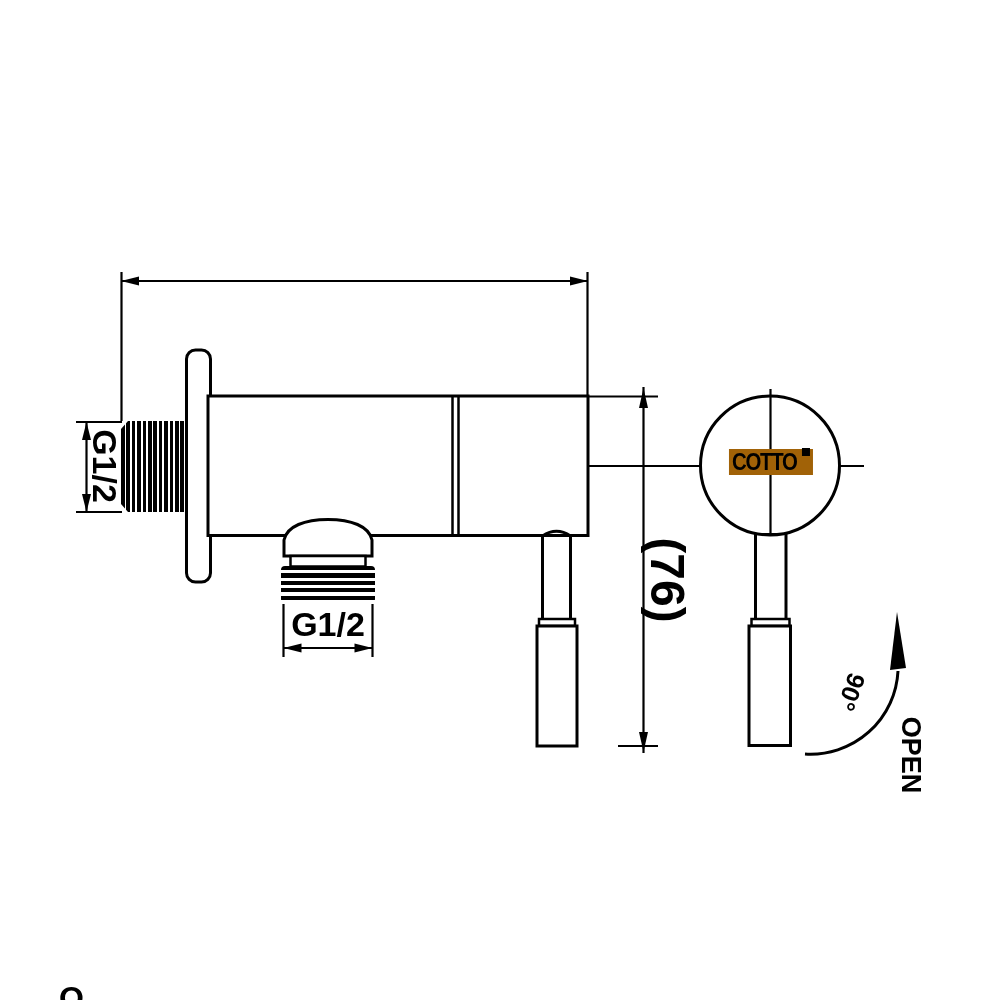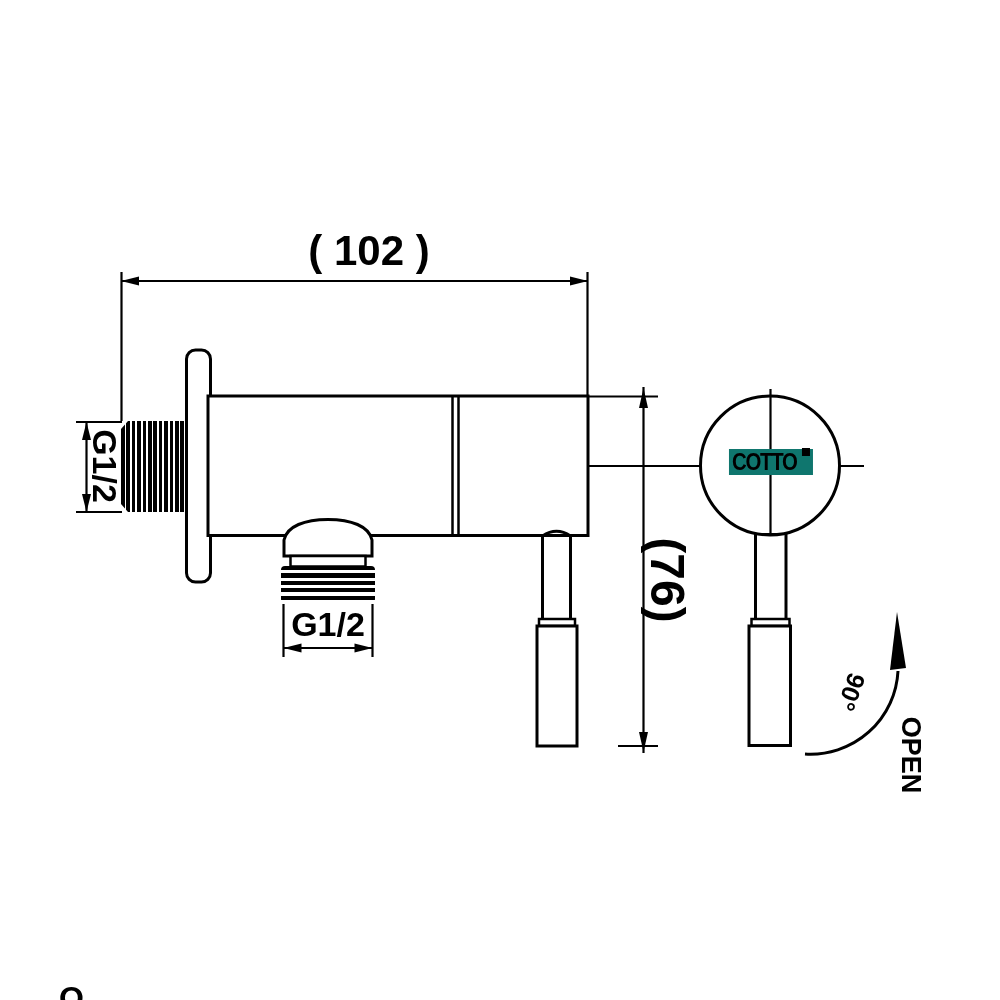--- a/index.html
+++ b/index.html
@@ -22,21 +22,21 @@
   }
   .lbl{position:absolute;font-weight:bold;white-space:nowrap;transform:translate(-50%,-50%);}
   .lbl-102{left:369px;top:251px;font-size:42px;}
   .lbl-g12-left{left:104px;top:466px;font-size:34px;transform:translate(-50%,-50%) rotate(90deg);}
   .lbl-g12-bottom{left:328px;top:624px;font-size:34px;}
   .lbl-76{left:667px;top:580px;font-size:48px;transform:translate(-50%,-50%) rotate(90deg);}
   .lbl-90{left:851px;top:692px;font-size:25px;transform:translate(-50%,-50%) rotate(110deg);}
   .lbl-open{left:910px;top:755px;font-size:27px;transform:translate(-50%,-50%) rotate(90deg);}
   .lbl-corner{left:59px;top:982px;font-size:32px;line-height:1;transform:none;}
   .logo{position:absolute;left:771px;top:462px;transform:translate(-50%,-50%);
-        background:#0f766e;padding:1px 3px;display:flex;align-items:flex-start;}
+        background:#a16207;padding:1px 3px;display:flex;align-items:flex-start;}
   .logo-text{font-size:24px;font-weight:900;letter-spacing:-1.5px;line-height:1;
              transform:scaleX(.85);transform-origin:left center;}
   .tm-square{width:8px;height:8px;background:#000;margin-left:-6px;margin-top:-2px;}
 </style>
 </head>
 <body>
 
 <div class="layer" id="threads">
   <div class="thread thread-inlet"></div>
   <div class="thread thread-outlet"></div>
@@ -95,21 +95,20 @@
     <line x1="755.5" y1="534" x2="786" y2="534" stroke-width="2"></line>
     <rect x="751.5" y="619" width="38" height="7" fill="#fff" stroke-width="2.5"></rect>
     <rect x="749" y="626" width="41.5" height="119.5" fill="#fff" stroke-width="3"></rect>
 
     <path d="M 805 754 A 87.5 87.5 0 0 0 898 671" stroke-width="3"></path>
     <polygon points="897,612 890,670 906,668" fill="#000" stroke="none"></polygon>
   </g>
 </svg>
 
 <div class="layer" id="labels">
-  <div class="lbl lbl-102">( 102 )</div>
   <div class="lbl lbl-g12-left">G1/2</div>
   <div class="lbl lbl-g12-bottom">G1/2</div>
   <div class="lbl lbl-76">(76)</div>
   <div class="lbl lbl-90">90°</div>
   <div class="lbl lbl-open">OPEN</div>
   <div class="lbl lbl-corner">O</div>
   <div class="logo">
     <span class="logo-text">COTTO</span>
     <span class="tm-square"></span>
   </div>

